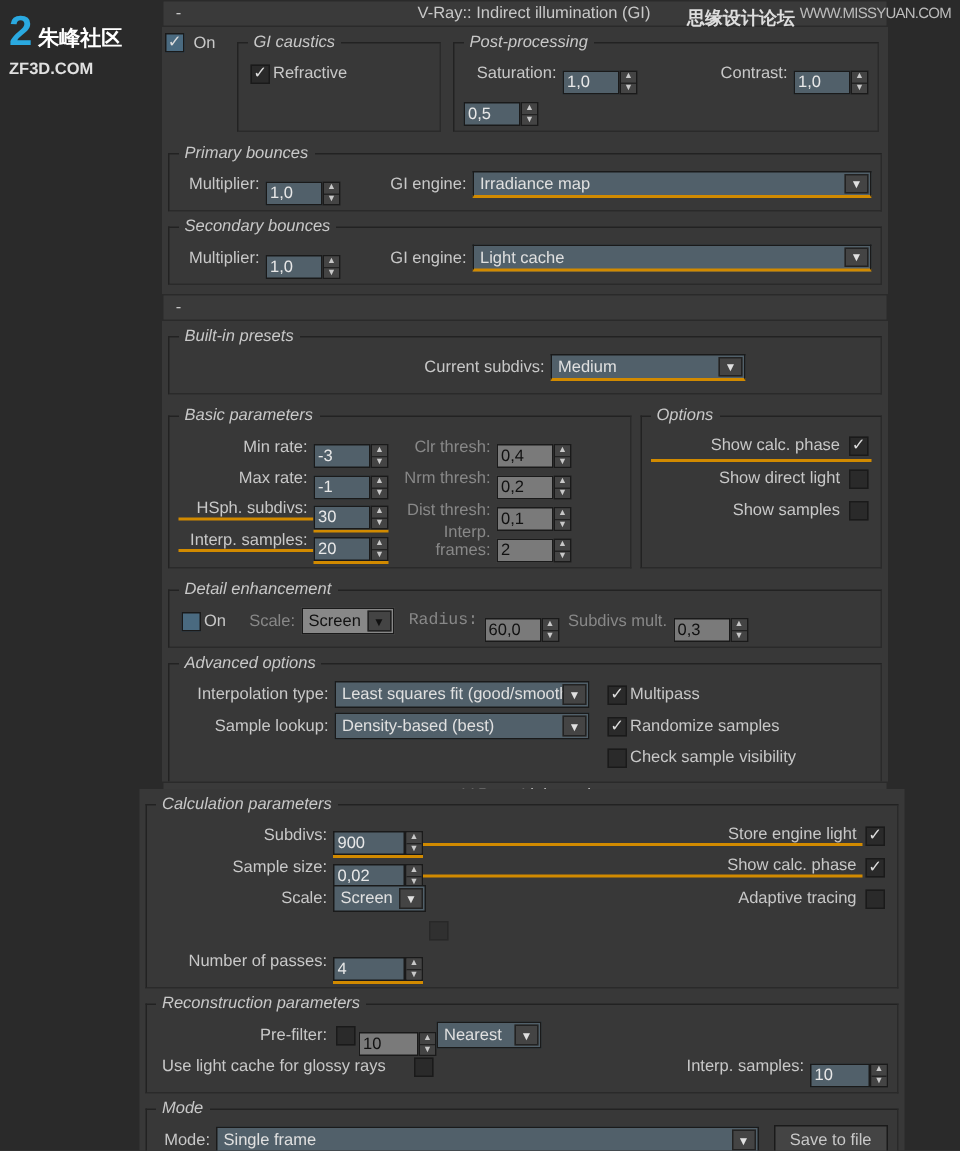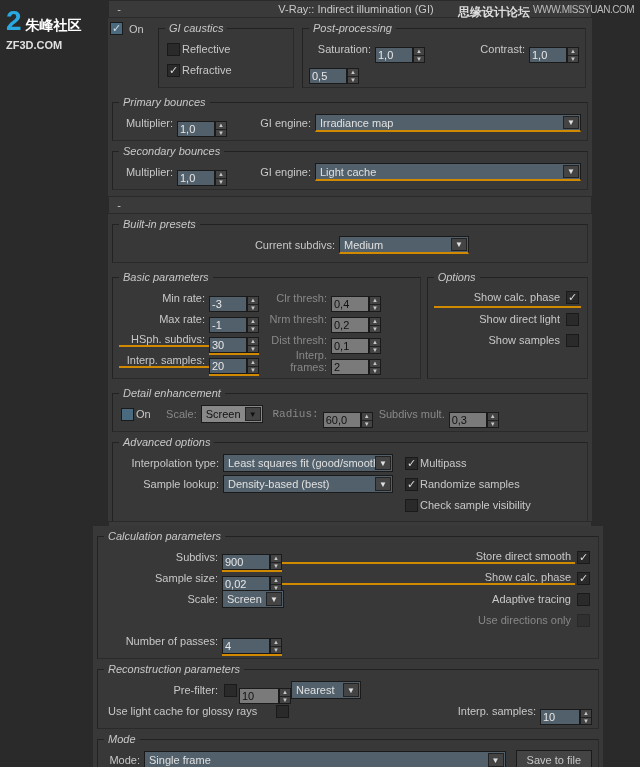--- a/index.html
+++ b/index.html
@@ -57,24 +57,20 @@
 
   <div class="rollout-header">
     <span class="minus">-</span>
     <span class="title">V-Ray:: Indirect illumination (GI)</span>
   </div>
 
   <div style="display:flex; gap:0; padding:0 2px;">
     <fieldset style="margin-left:48px; width:136px;">
       <legend>GI caustics</legend>
       <div class="row">
-          <span class="chk"></span>
-          <span>Reflective</span>
-        </div>
-      <div class="row">
           <span class="chk checked"></span>
           <span>Refractive</span>
         </div>
     </fieldset>
     <fieldset style="flex:1;">
       <legend>Post-processing</legend>
       <div class="row">
         <span class="lbl" style="width:66px;">Saturation:</span>
         <span class="spinner">
             <input value="1,0" style="">
@@ -143,21 +139,21 @@
   </fieldset>
 
   <div class="rollout-header" style="margin-top:6px;">
     <span class="minus">-</span>
   </div>
 
   <fieldset>
     <legend>Built-in presets</legend>
     <div class="row">
       <span class="lbl" style="flex:1;">Current subdivs:</span>
-      <span class="dd underline" style="width:130px; margin-right:112px;">
+      <span class="dd underline" style="width:130px; margin-right:84px;">
           <span>Medium</span>
           <span class="arrow">▼</span>
         </span>
     </div>
   </fieldset>
 
   <div class="split" style="padding:0 4px;">
     <fieldset style="flex:2;">
       <legend>Basic parameters</legend>
       <div class="row">
@@ -320,21 +316,21 @@
     <legend>Calculation parameters</legend>
     <div class="row">
       <span class="lbl" style="width:118px;">Subdivs:</span>
       <span class="spinner underline">
           <input style="width: 48px;" value="900">
           <span class="arrows">
             <span>▲</span>
             <span>▼</span>
           </span>
         </span>
-      <span class="lbl underline" style="flex:1;">Store direct smooth</span>
+      <span class="lbl underline" style="flex:1;">Store engine light</span>
       <span class="chk checked"></span>
     </div>
     <div class="row">
       <span class="lbl" style="width:118px;">Sample size:</span>
       <span class="spinner">
           <input style="width: 48px;" value="0,02">
           <span class="arrows">
             <span>▲</span>
             <span>▼</span>
           </span>
@@ -346,21 +342,20 @@
       <span class="lbl" style="width:118px;">Scale:</span>
       <span class="dd" style="width:62px;">
           <span>Screen</span>
           <span class="arrow">▼</span>
         </span>
       <span class="lbl" style="flex:1;">Adaptive tracing</span>
       <span class="chk"></span>
     </div>
     <div class="row">
       <span style="width:180px;"></span>
-      <span class="lbl" style="flex:1; color:#888;">Use directions only</span>
       <span class="chk" style="opacity:.5;"></span>
     </div>
     <div class="row">
       <span class="lbl" style="width:118px;">Number of passes:</span>
       <span class="spinner underline">
           <input style="width: 48px;" value="4">
           <span class="arrows">
             <span>▲</span>
             <span>▼</span>
           </span>

